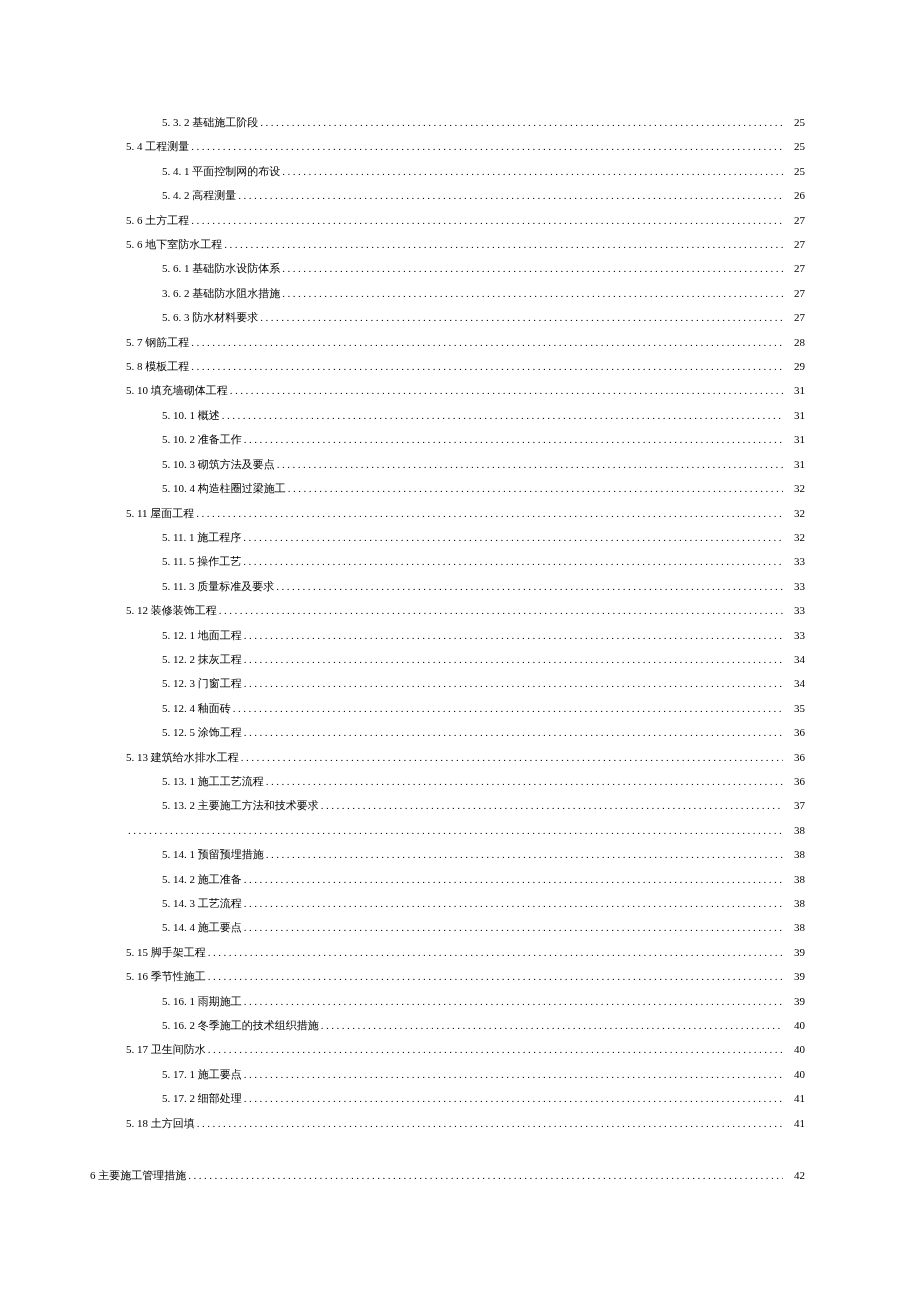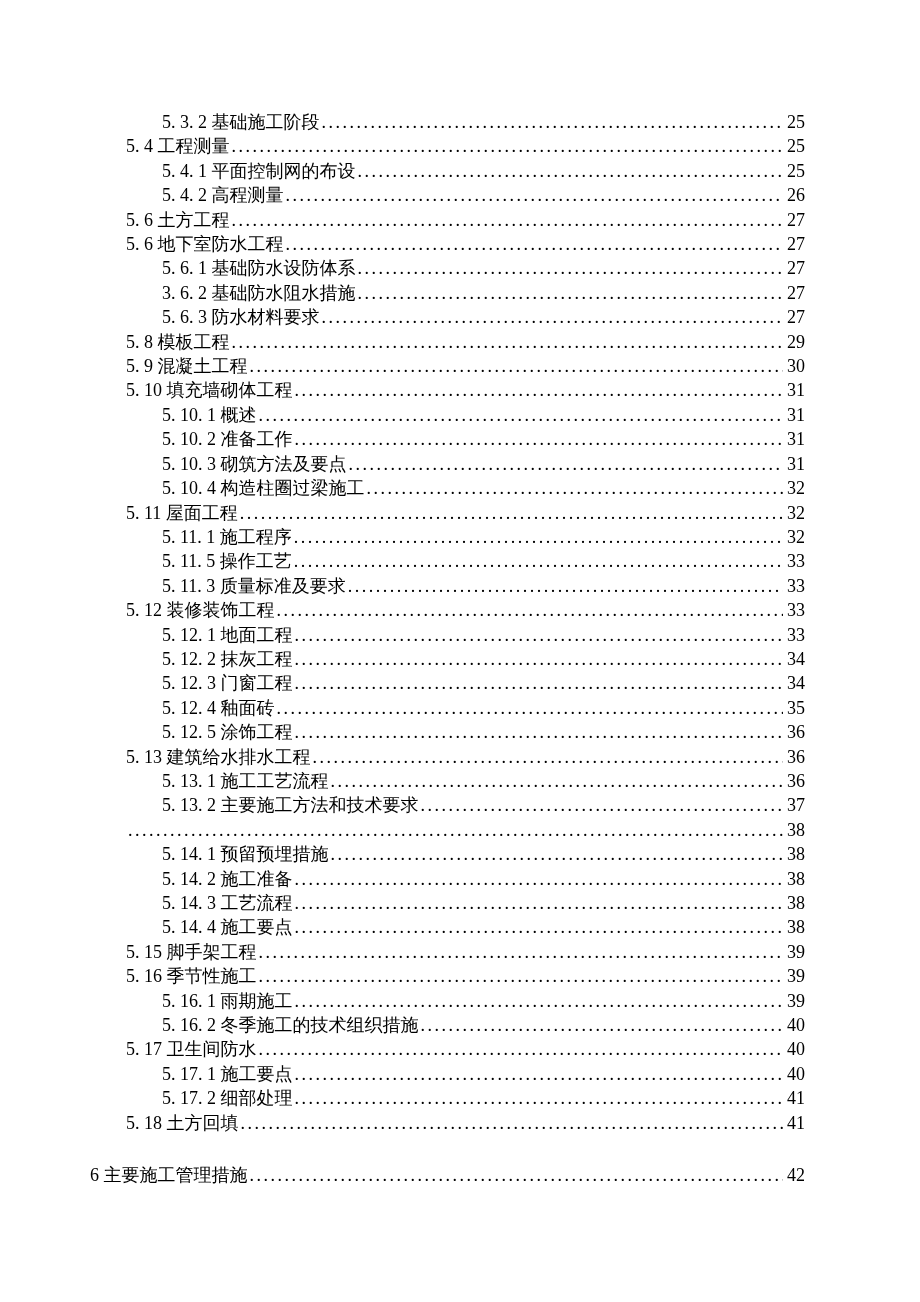--- a/index.html
+++ b/index.html
@@ -13,21 +13,21 @@
       background: #ffffff;
       font-family: "SimSun", "宋体", serif;
       padding: 110px 115px 100px 90px;
     }
     .toc-container {
       width: 100%;
     }
     .toc-entry {
       display: flex;
       align-items: flex-start;
-      font-size: 18px;
+      font-size: 11px;
       line-height: 24.4px;
       color: #000;
       white-space: nowrap;
     }
     .toc-entry.level-1 {
       padding-left: 0px;
       margin-top: 28px;
     }
     .toc-entry.level-2 {
       padding-left: 36px;
@@ -96,28 +96,28 @@
       <span class="toc-label">3. 6. 2 基础防水阻水措施</span>
       <span class="toc-leader"></span>
       <span class="toc-page">27</span>
     </div>
     <div class="toc-entry level-3">
       <span class="toc-label">5. 6. 3 防水材料要求</span>
       <span class="toc-leader"></span>
       <span class="toc-page">27</span>
     </div>
     <div class="toc-entry level-2">
+      <span class="toc-label">5. 7 钢筋工程</span>
+      <span class="toc-leader"></span>
+      <span class="toc-page">28</span>
+    </div>
+    <div class="toc-entry level-2">
       <span class="toc-label">5. 8 模板工程</span>
       <span class="toc-leader"></span>
       <span class="toc-page">29</span>
-    </div>
-    <div class="toc-entry level-2">
-      <span class="toc-label">5. 9 混凝土工程 </span>
-      <span class="toc-leader"></span>
-      <span class="toc-page">30</span>
     </div>
     <div class="toc-entry level-2">
       <span class="toc-label">5. 10 填充墙砌体工程</span>
       <span class="toc-leader"></span>
       <span class="toc-page">31</span>
     </div>
     <div class="toc-entry level-3">
       <span class="toc-label">5. 10. 1 概述</span>
       <span class="toc-leader"></span>
       <span class="toc-page">31</span>

